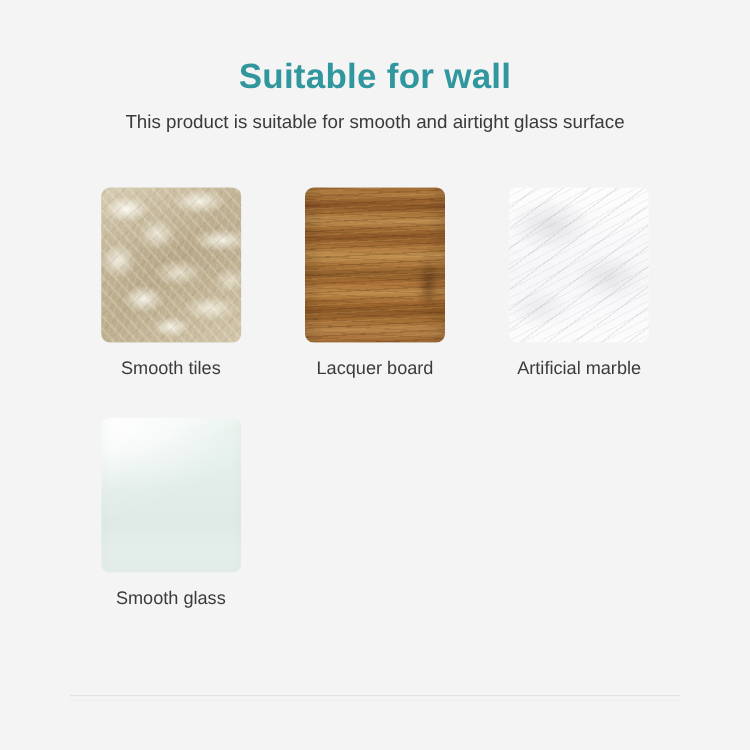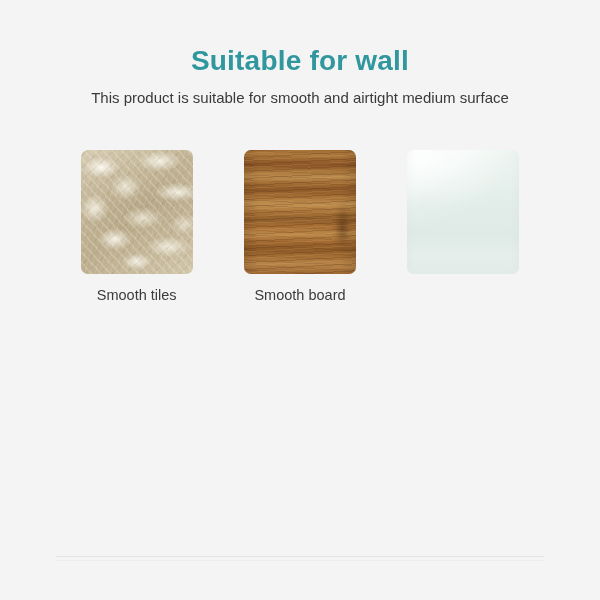--- a/index.html
+++ b/index.html
@@ -263,39 +263,44 @@
     background: #eceded;
   }
 </style>
 </head>
 <body>
 
 <div class="page">
 
   <div class="header">
     <h1 class="title">Suitable for wall</h1>
-    <p class="subtitle">This product is suitable for smooth and airtight medium surface</p>
+    <p class="subtitle">This product is suitable for smooth and airtight glass surface</p>
   </div>
 
   <div class="grid">
 
     <div class="cell">
       <div class="swatch sw-tiles"></div>
       <div class="caption">Smooth tiles</div>
     </div>
 
     <div class="cell">
       <div class="swatch sw-wood"></div>
-      <div class="caption">Smooth board</div>
+      <div class="caption">Lacquer board</div>
     </div>
 
+    <div class="cell">
+      <div class="swatch sw-marble"></div>
+      <div class="caption">Artificial marble</div>
+    </div>
 
 
     <div class="cell">
       <div class="swatch sw-glass"></div>
+      <div class="caption">Smooth glass</div>
     </div>
 
 
   </div>
 
   <div class="divider-wrap">
     <div class="divider"></div>
     <div class="divider second"></div>
   </div>
 

